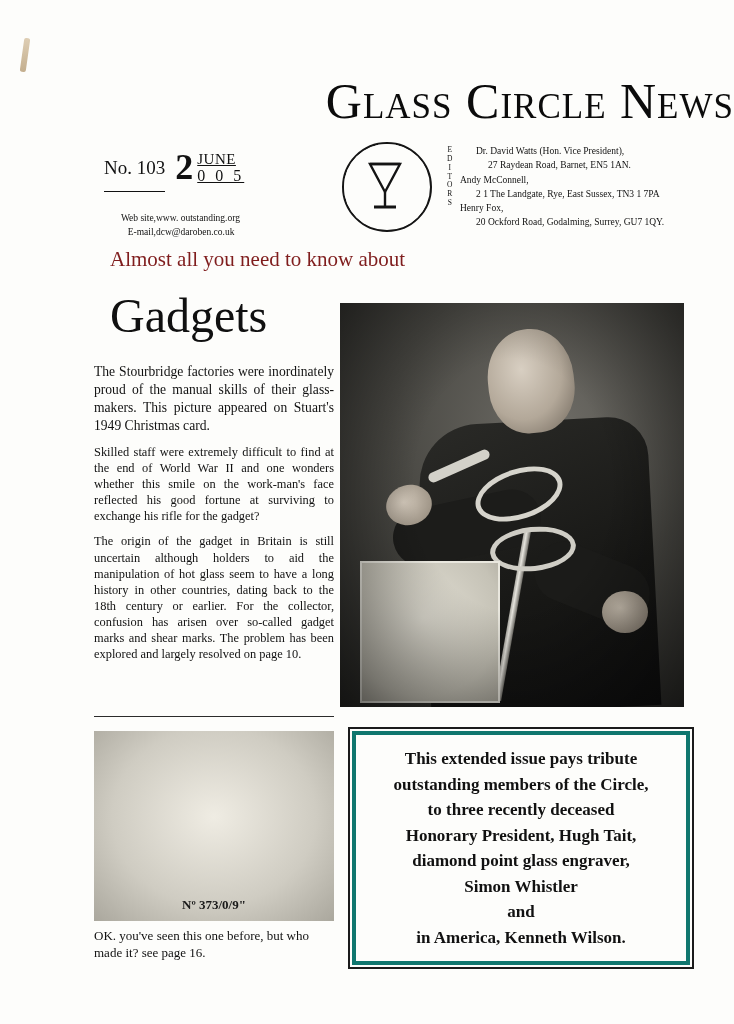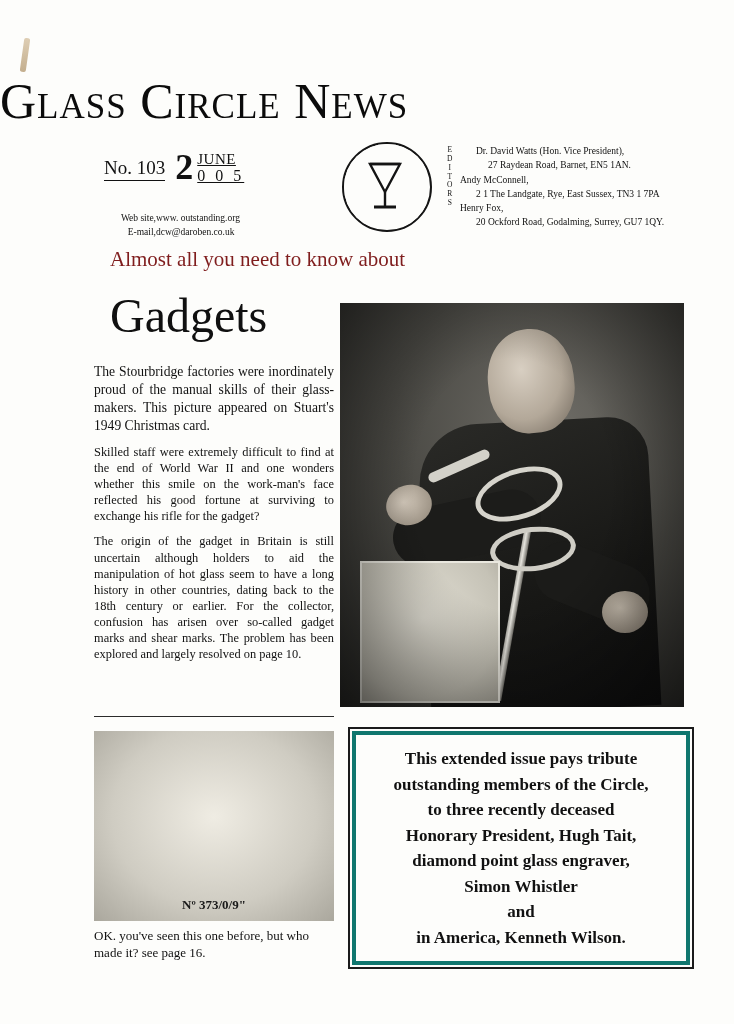--- a/index.html
+++ b/index.html
@@ -31,21 +31,21 @@
     transform: rotate(8deg);
     opacity: .85;
     border-radius: 2px;
   }
 
   
   .masthead {
     position: absolute;
     left: 0; right: 0;
     top: 76px;
-    text-align: left;
+    text-align: right;
   }
   .masthead .title {
     font-family: "Liberation Serif", serif;
     font-size: 50px;
     letter-spacing: 1px;
     font-variant: small-caps;
     line-height: 1;
     color: #0b0b0b;
   }
 
@@ -63,21 +63,21 @@
     width: 230px;
   }
   .issue-row {
     display: flex;
     align-items: flex-start;
     gap: 10px;
   }
   .issue-no {
     font-size: 19px;
     border-bottom: 1.5px solid #111;
-    padding-bottom: 1px;
+    padding-bottom: 12px;
     line-height: 1.1;
     margin-top: 8px;
   }
   .issue-date {
     display: flex;
     align-items: flex-start;
   }
   .big2 {
     font-size: 36px;
     font-weight: bold;

